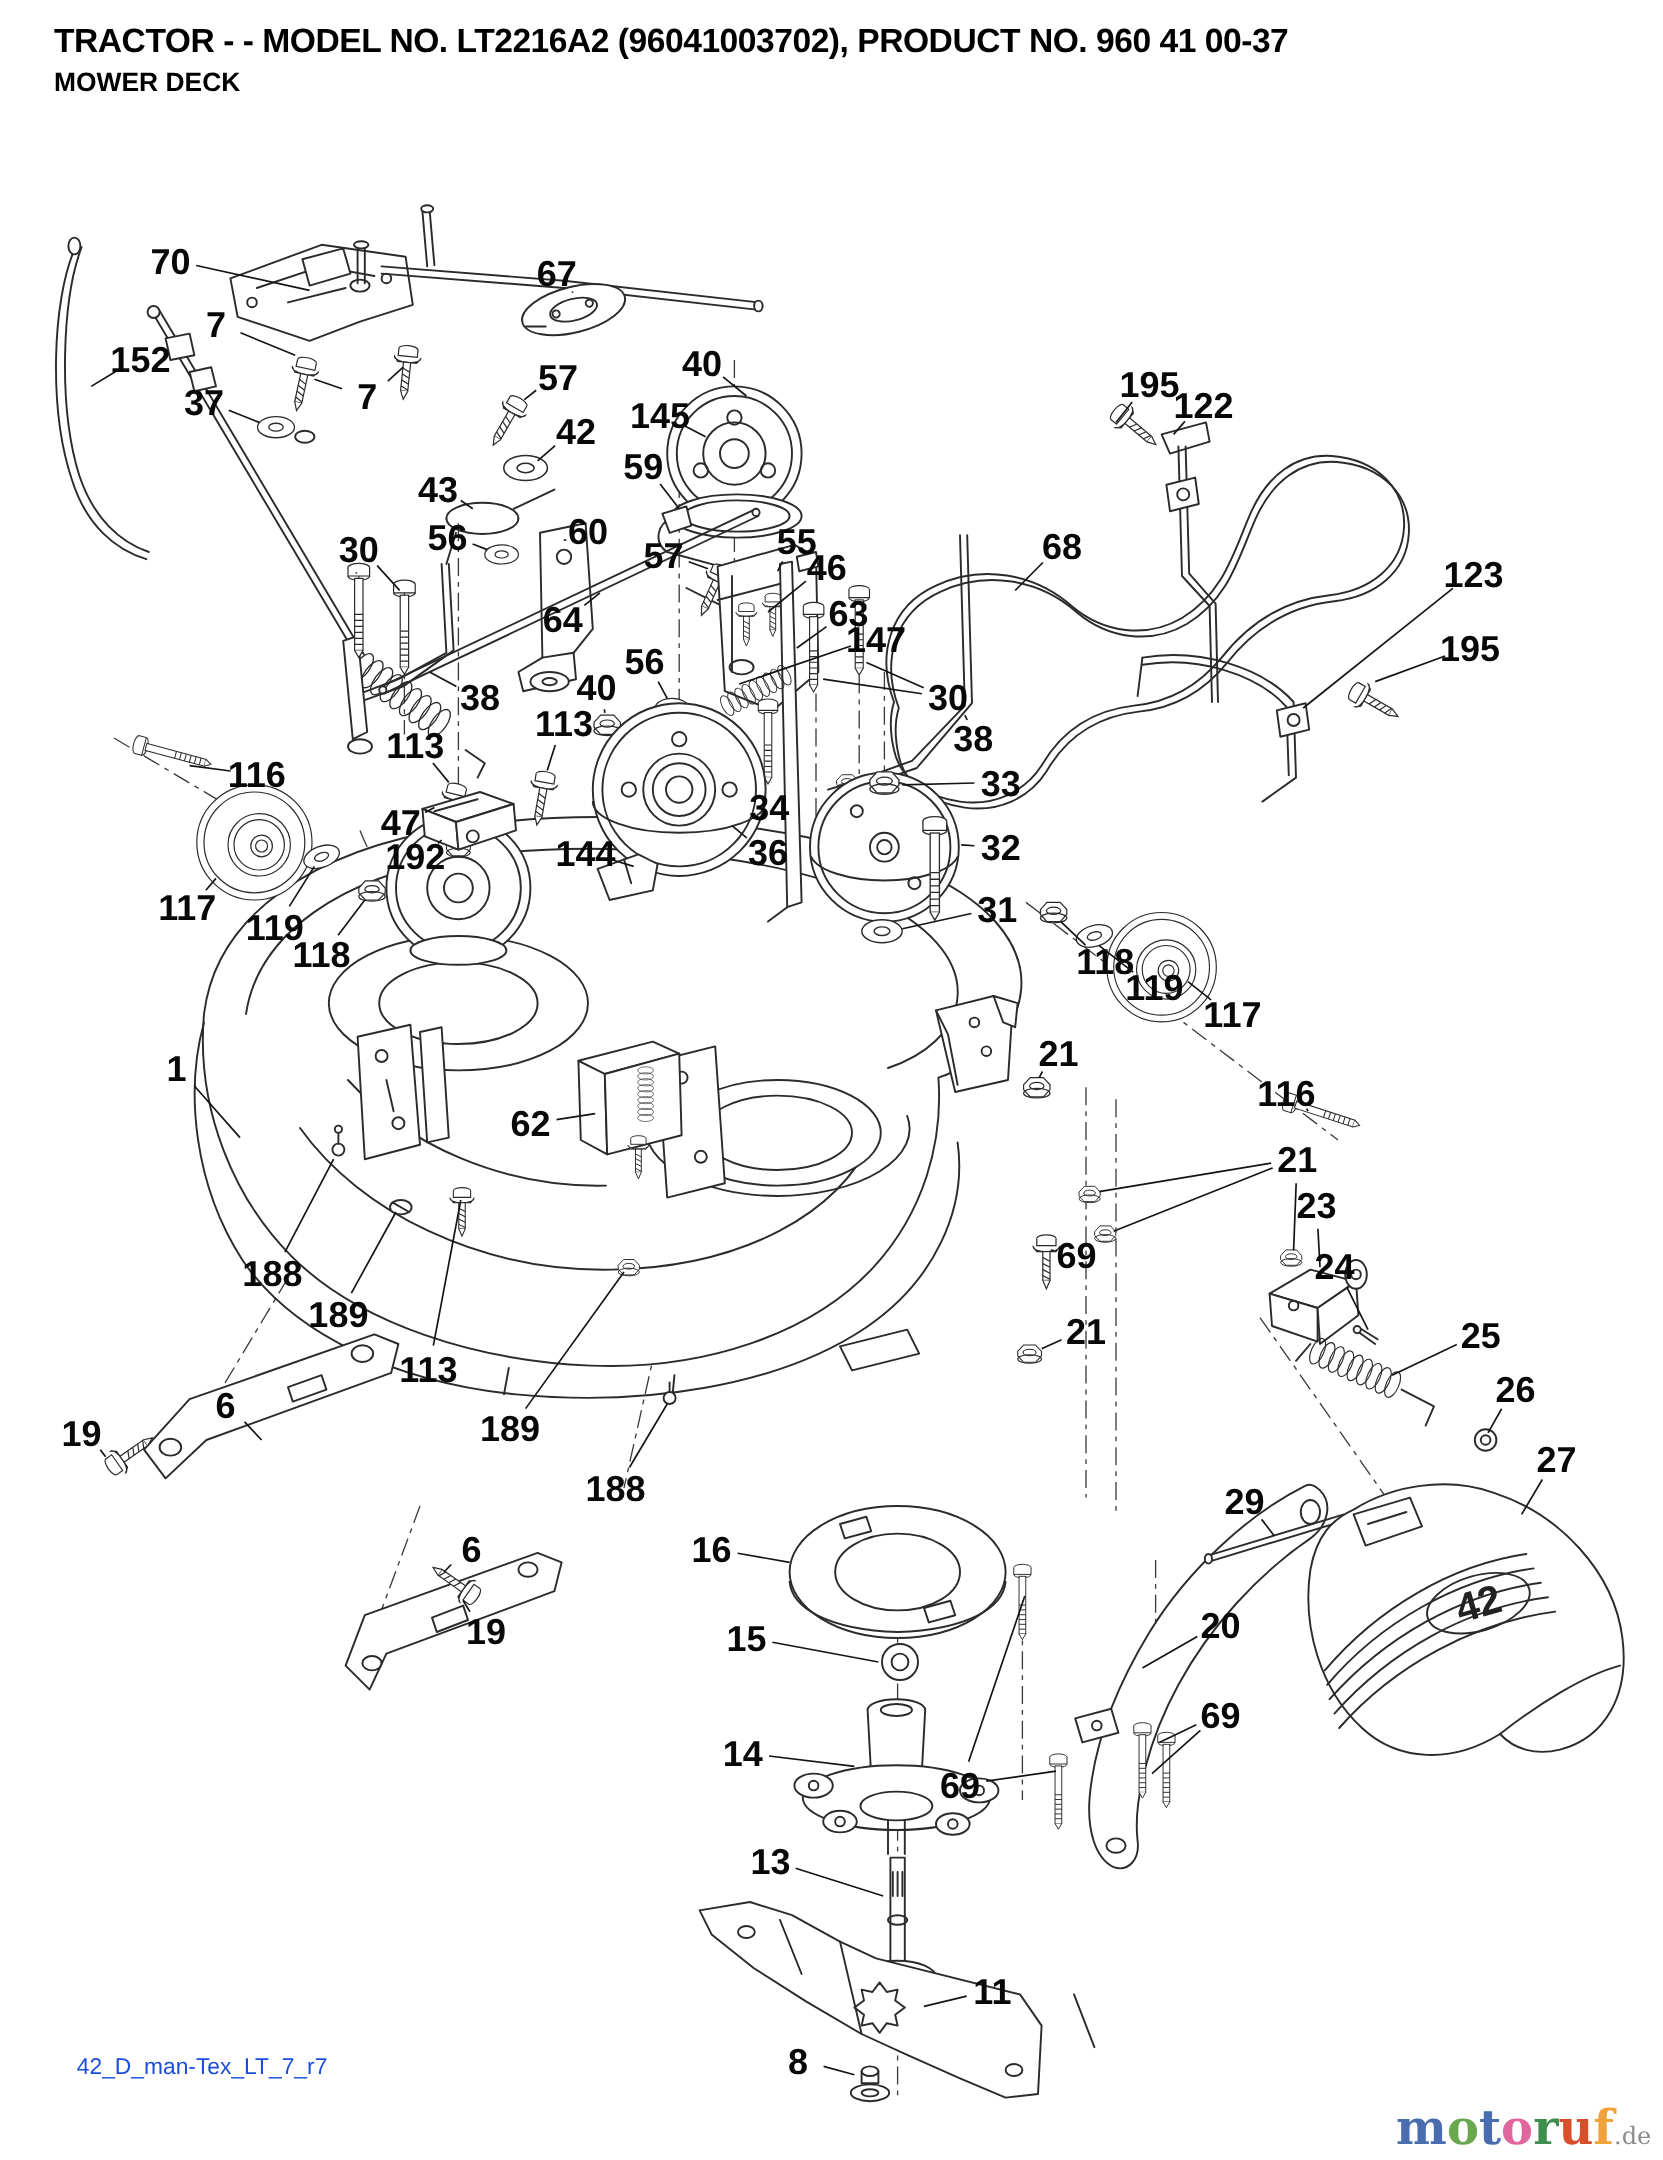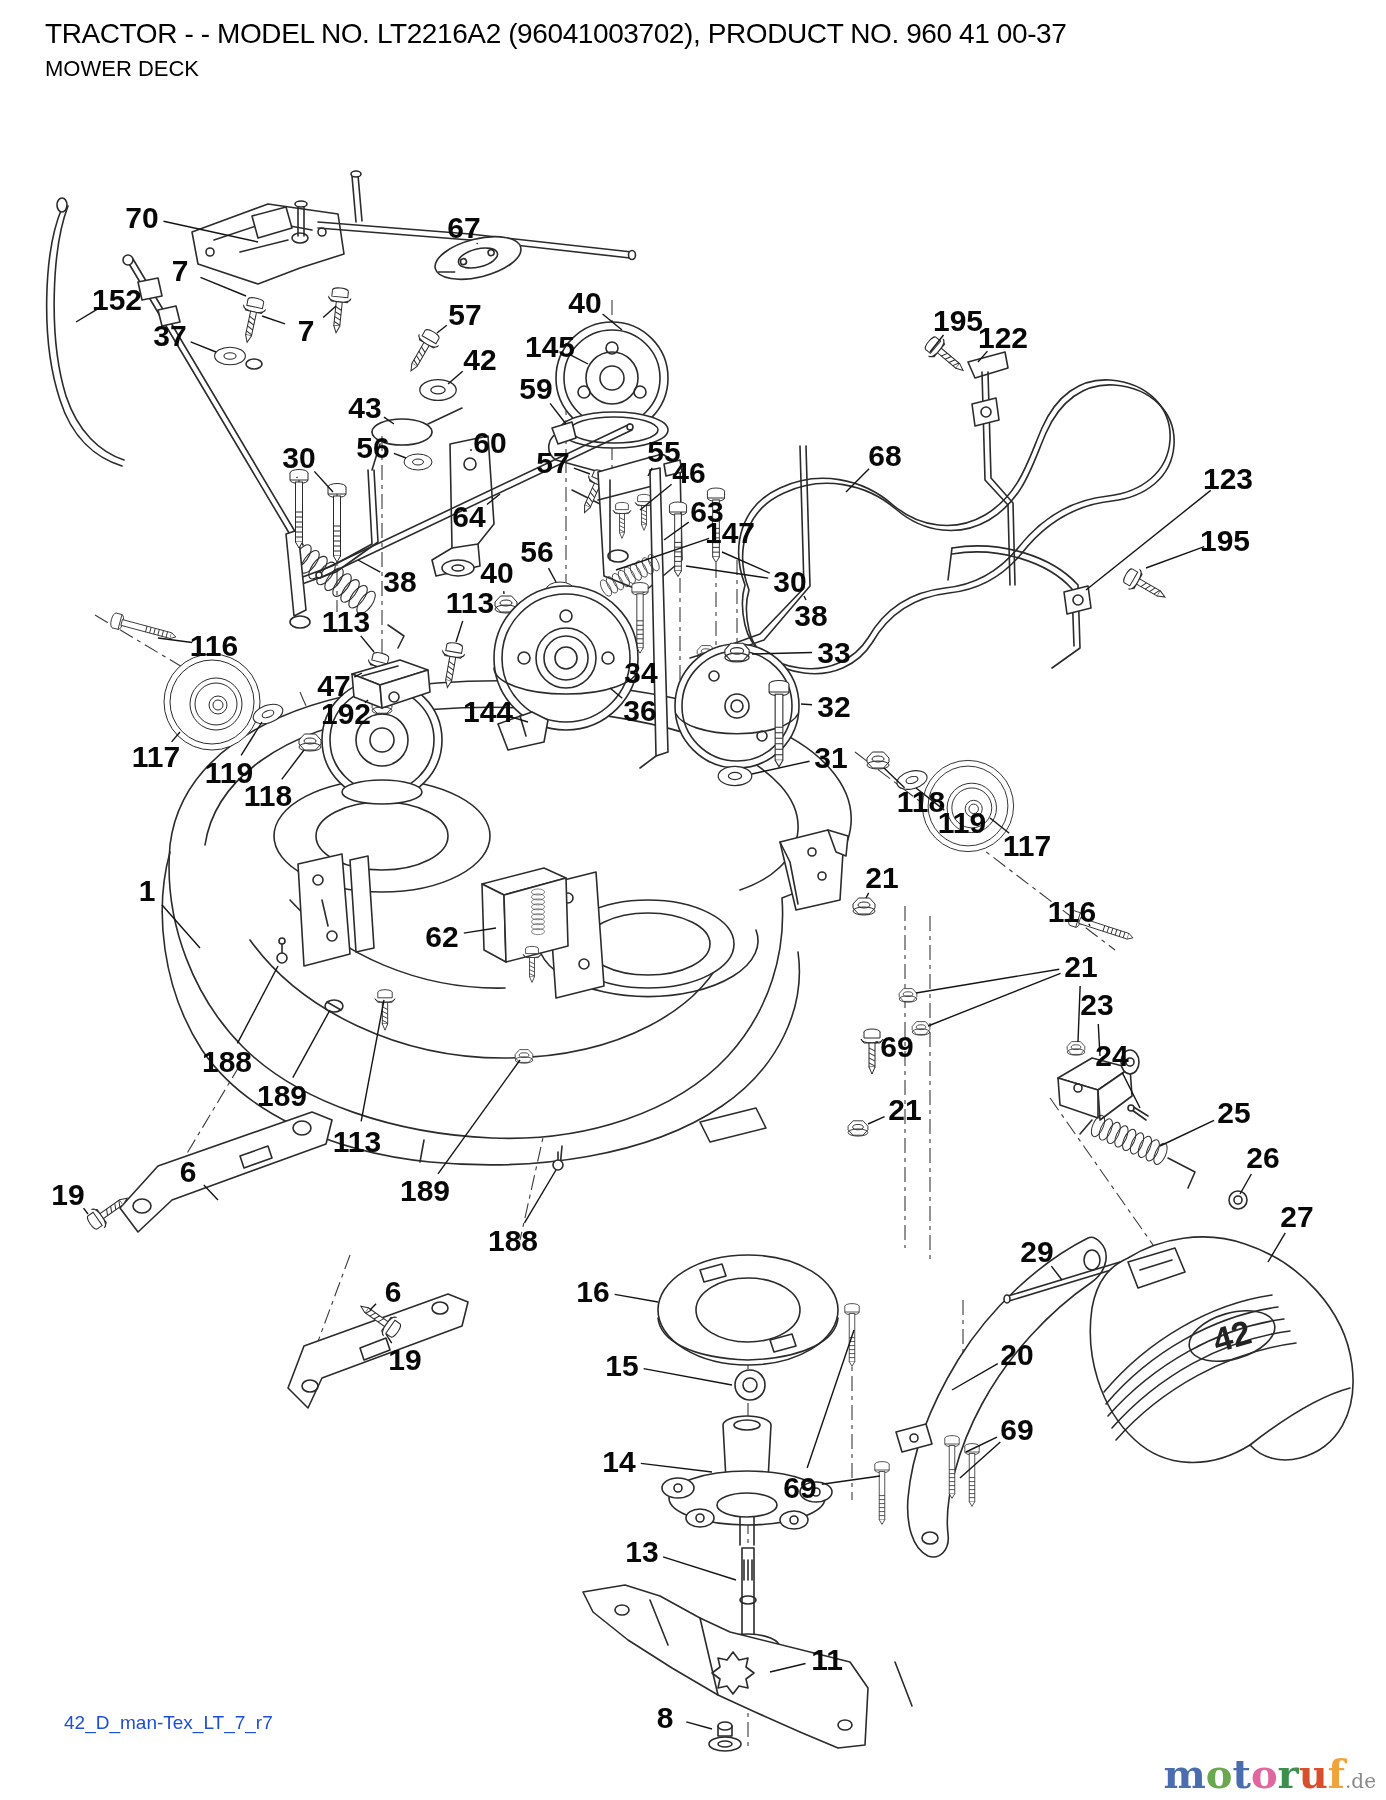--- a/index.html
+++ b/index.html
@@ -1,20 +1,20 @@
 <!DOCTYPE html>
 <html><head>
 <meta charset="utf-8">
 <style>
   html,body{margin:0;padding:0;background:#fff;}
   .page{position:relative;width:1386px;height:1800px;background:#ffffff;overflow:hidden;
         font-family:"Liberation Sans",sans-serif;}
   .hdr{position:absolute;left:45px;top:18px;width:1320px;color:#000;}
-  .hdr .t1{font-size:28px;font-weight:normal;letter-spacing:-0.4px;white-space:nowrap;}
-  .hdr .t2{font-size:22px;font-weight:normal;margin-top:6px;}
+  .hdr .t1{font-size:28px;font-weight:bold;letter-spacing:-0.4px;white-space:nowrap;}
+  .hdr .t2{font-size:22px;font-weight:bold;margin-top:6px;}
   .ftr{position:absolute;left:64px;top:1712px;font-size:19px;color:#1d4ed8;}
   .wm{position:absolute;right:10px;bottom:6px;font-family:"DejaVu Serif",serif;
       font-weight:bold;font-size:40px;line-height:1;white-space:nowrap;}
   .wm .de{font-size:20px;font-weight:normal;}
   svg.art{position:absolute;left:0;top:0;}
   .ln{stroke:#2b2b2b;stroke-width:1.6;fill:none;stroke-linejoin:round;stroke-linecap:round;}
   .fw{fill:#ffffff;}
   .dash{stroke:#3a3a3a;stroke-width:1.1;fill:none;stroke-dasharray:15 5 4 5;}
   .leader{stroke:#141414;stroke-width:1.4;}
   .plabel{font-family:"Liberation Sans",sans-serif;font-weight:bold;font-size:30px;fill:#080808;text-anchor:middle;}

